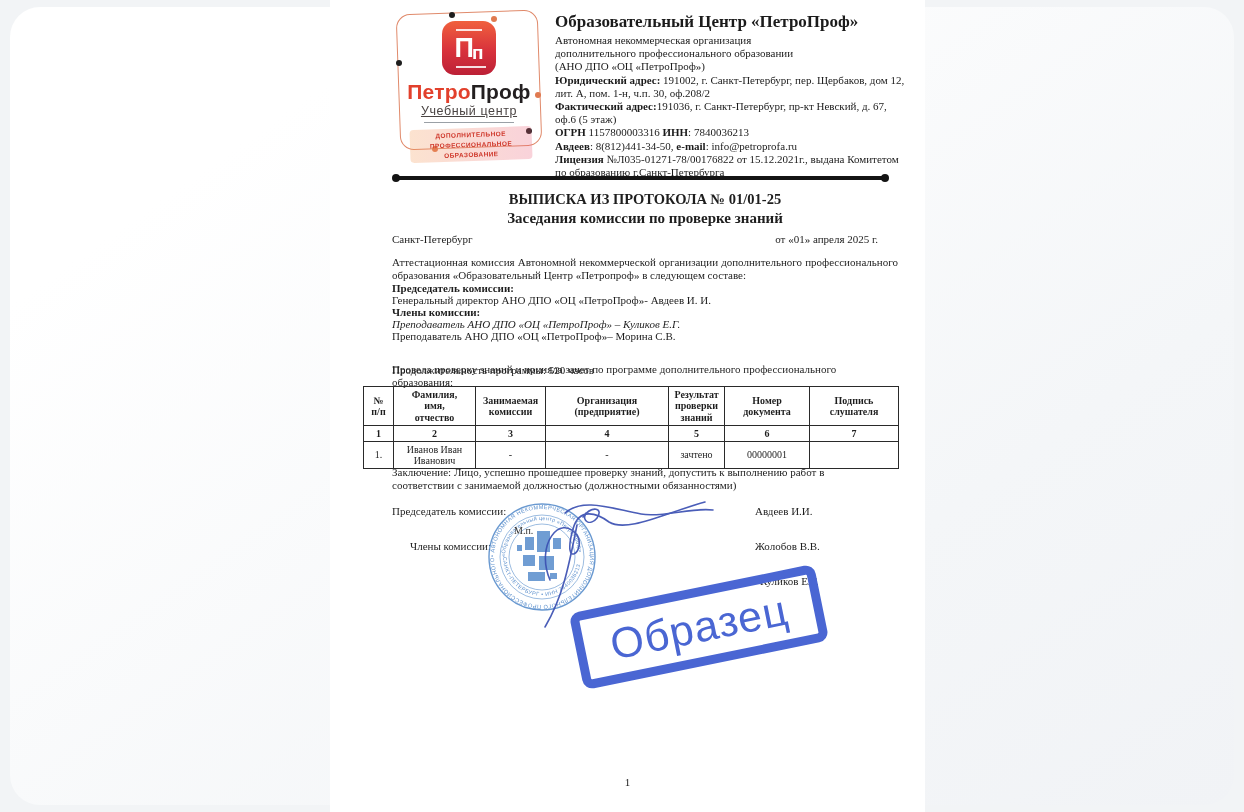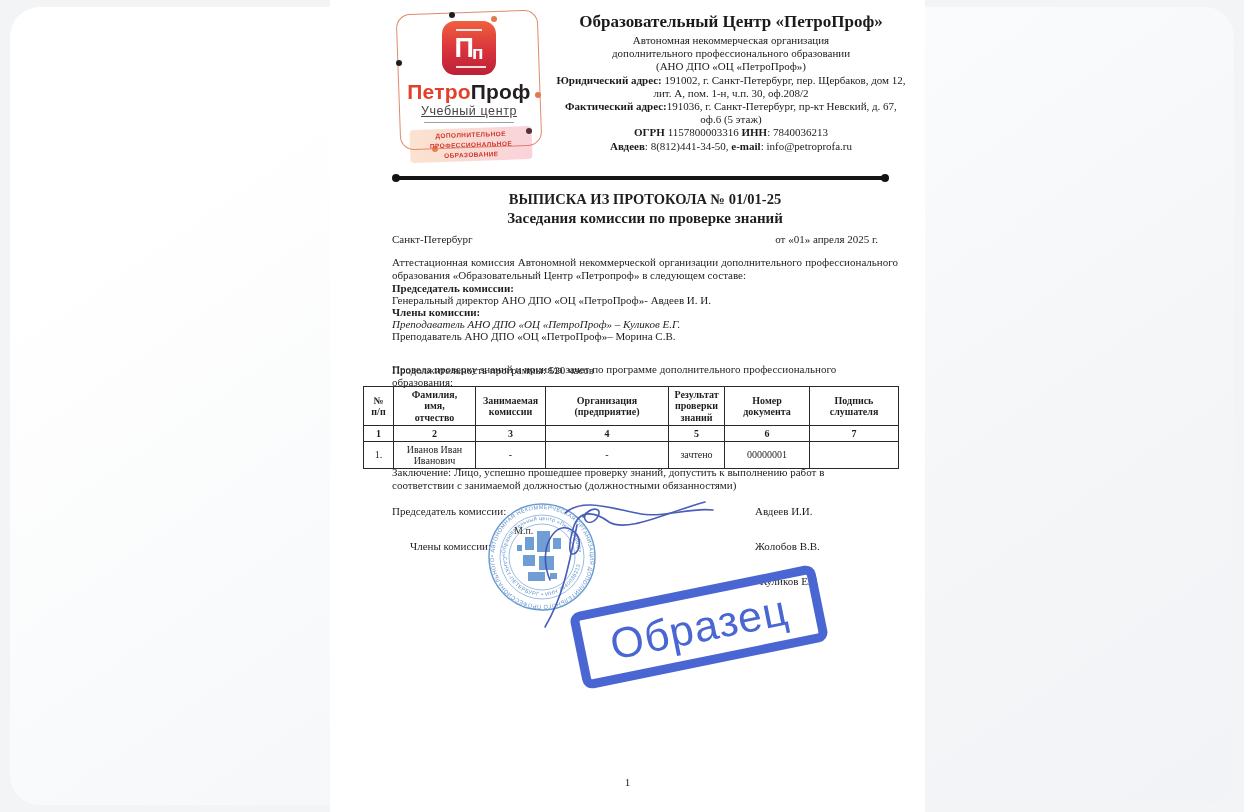--- a/index.html
+++ b/index.html
@@ -45,21 +45,21 @@
   .brand-rule{position:absolute;left:28px;top:112px;width:90px;height:1px;background:#9aa0a6;}
   .tagline{
     position:absolute;left:14px;top:118px;width:118px;padding:2px 2px;
     text-align:center;transform:rotate(-2deg);border-radius:4px;
     background:linear-gradient(90deg,rgba(243,153,84,.28),rgba(233,94,122,.28));
     font-family:"Liberation Sans",sans-serif;font-weight:bold;font-size:6.5px;
     color:#cf382b;letter-spacing:.4px;line-height:1.5;
   }
   
   .org{
-    position:absolute;left:225px;top:12px;width:352px;text-align:center;
+    position:absolute;left:225px;top:12px;width:352px;
     font-size:11px;line-height:13.2px;color:#1b1b1b;
   }
   .org .title{font-size:17px;font-weight:bold;line-height:19px;margin-bottom:3px;}
   .org b{font-weight:bold;}
   
   .divider{position:absolute;left:66px;top:176px;width:489px;height:3.5px;background:#141414;}
   .divider::before,.divider::after{
     content:"";position:absolute;top:-2.5px;width:8px;height:8px;border-radius:50%;background:#141414;
   }
   .divider::before{left:-4px;} .divider::after{right:-4px;}
@@ -130,20 +130,21 @@
 
   <div class="org">
     <div class="title">Образовательный Центр «ПетроПроф»</div>
     <div>Автономная некоммерческая организация</div>
     <div>дополнительного профессионального образовании</div>
     <div>(АНО ДПО «ОЦ «ПетроПроф»)</div>
     <div><b>Юридический адрес:</b><span> 191002, г. Санкт-Петербург, пер. Щербаков, дом 12, лит. А, пом. 1-н, ч.п. 30, оф.208/2</span></div>
     <div><b>Фактический адрес:</b><span>191036, г. Санкт-Петербург, пр-кт Невский, д. 67, оф.6 (5 этаж)</span></div>
     <div><b>ОГРН</b><span> 1157800003316 </span><b>ИНН</b><span>: 7840036213</span></div>
     <div><b>Авдеев</b><span>: 8(812)441-34-50, </span><b>e-mail</b><span>: info@petroprofa.ru</span></div>
+    <div><b>Лицензия</b><span> №Л035-01271-78/00176822 от 15.12.2021г., выдана Комитетом по образованию г.Санкт-Петербурга</span></div>
   </div>
 
   <div class="divider"></div>
 
   <div class="content">
     <div class="abs h1">ВЫПИСКА ИЗ ПРОТОКОЛА № 01/01-25</div>
     <div class="abs h2">Заседания комиссии по проверке знаний</div>
     <div class="abs cityrow">
       <span>Санкт-Петербург</span>
       <span class="date">от «01» апреля 2025 г.</span>

